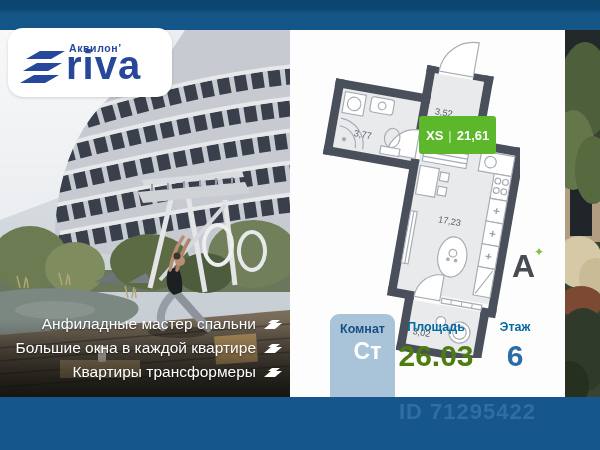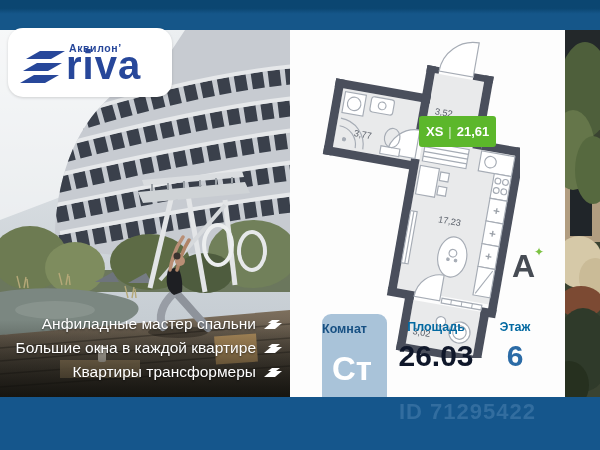--- a/index.html
+++ b/index.html
@@ -25,34 +25,34 @@
   .brand-large{position:absolute;left:58px;top:17px;font-size:40px;font-weight:bold;
     letter-spacing:1px;color:#27479a;line-height:1;}
   
   .features{position:absolute;left:0;top:312px;width:282px;}
   .feature-row{display:flex;justify-content:flex-end;align-items:center;height:24px;
     color:#fff;font-size:15.5px;text-shadow:0 1px 2px rgba(0,0,0,.55);text-align:center;}
   .feature-row .wave{margin-left:8px;flex:0 0 auto;}
   
   .panel-right{position:absolute;left:290px;top:30px;width:275px;height:367px;background:#fdfdfd;}
   .plan-svg{position:absolute;left:316px;top:26px;}
-  .plan-badge{position:absolute;left:419px;top:116px;height:31px;display:flex;align-items:center;
+  .plan-badge{position:absolute;left:419px;top:116px;height:38px;display:flex;align-items:center;
     gap:5px;background:#5cb72b;color:#fff;font-size:13px;font-weight:bold;padding:0 7px;border-radius:3px;}
   .plan-badge .sep{font-weight:normal;opacity:.75;}
   .energy{position:absolute;left:512px;top:250px;font-size:32px;font-weight:bold;color:#474c54;line-height:1;}
   .energy .plus{position:absolute;right:-9px;top:-4px;font-size:12px;color:#7cc242;
     font-family:"DejaVu Sans",sans-serif;font-weight:normal;}
   
-  .rooms-box{position:absolute;left:322px;top:314px;width:65px;height:83px;background:#a9c3d9;
-    border-radius:9px 9px 0 0;text-align:left;}
+  .rooms-box{position:absolute;left:330px;top:314px;width:65px;height:83px;background:#a9c3d9;
+    border-radius:9px 9px 0 0;text-align:center;}
   .rooms-box .lbl{margin-top:8px;font-size:12.5px;font-weight:bold;color:#175083;}
-  .rooms-box .val{margin-top:16px;font-size:33px;font-weight:bold;color:#fff;line-height:1;padding-left:10px;}
+  .rooms-box .val{margin-top:4px;font-size:23px;font-weight:bold;color:#fff;line-height:1;padding-left:10px;}
   .sum-col{position:absolute;top:314px;text-align:center;}
   .sum-col .lbl{margin-top:6px;font-size:12.5px;font-weight:bold;color:#0369a1;}
-  .sum-col .val{margin-top:7px;font-size:30px;font-weight:bold;color:#0f172a;line-height:1;}
+  .sum-col .val{margin-top:7px;font-size:30px;font-weight:bold;color:#4d7c0f;line-height:1;}
   .col-area{left:392px;width:88px;}
   .col-floor{left:483px;width:64px;}
   .col-floor .val{color:#2b6ba6;}
   
   .photo-right{position:absolute;left:565px;top:30px;width:35px;height:367px;overflow:hidden;}
 </style>
 </head>
 <body>
 
 <div id="stage">

